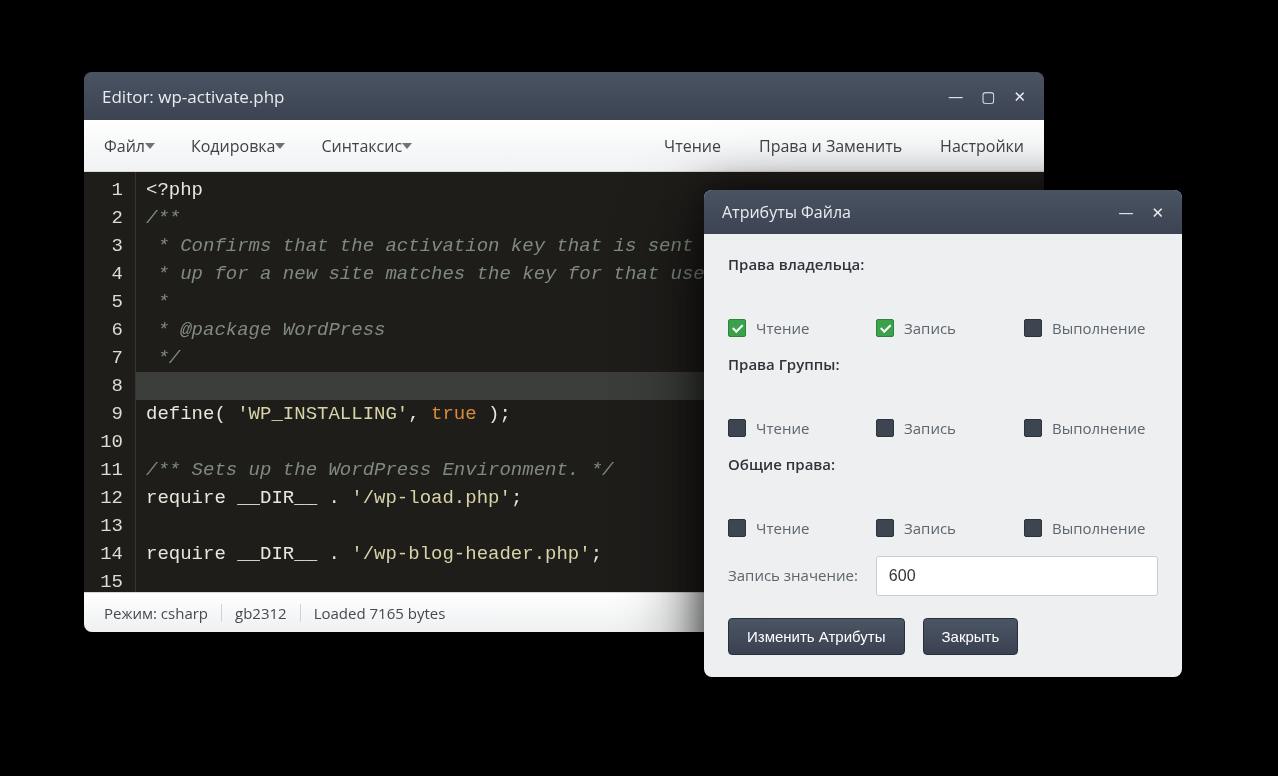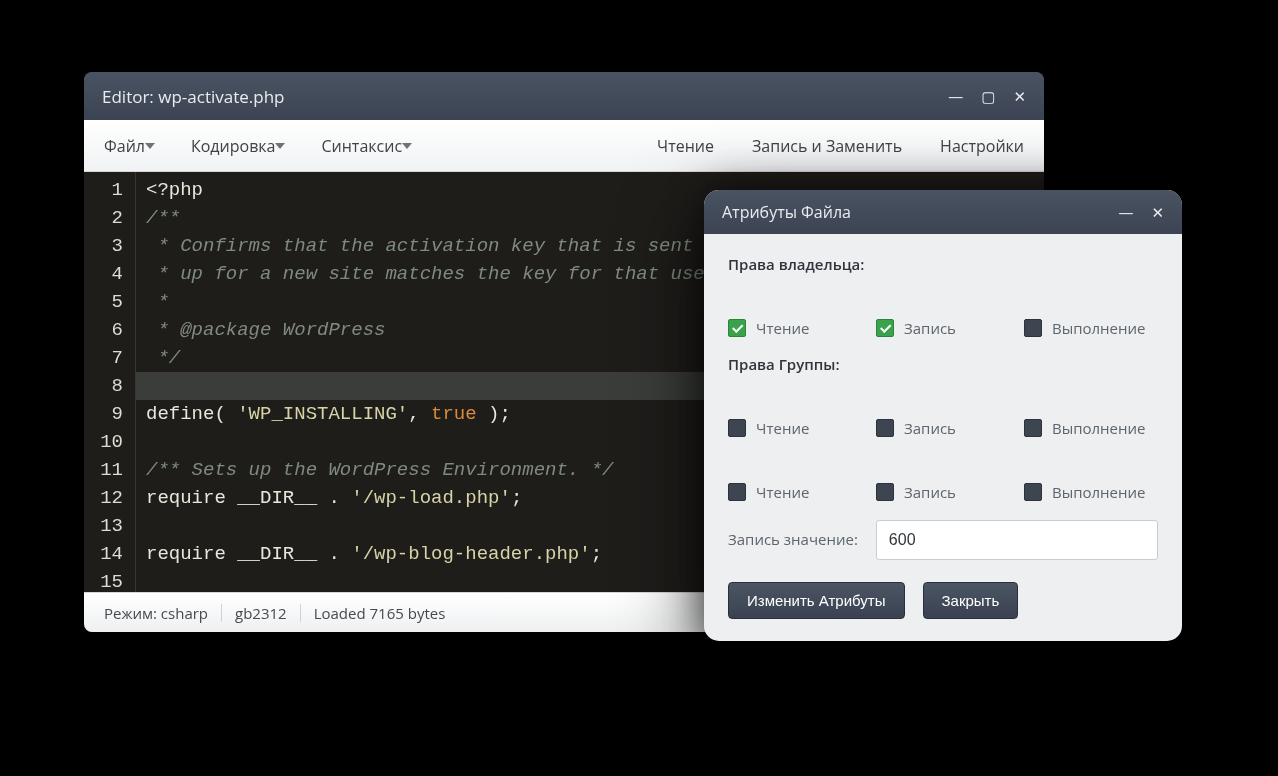--- a/index.html
+++ b/index.html
@@ -103,21 +103,21 @@
   .statusbar .sep {
     width: 1px; height: 18px; background: #cfd3d7;
   }
 
   
   .dialog {
     position: absolute;
     left: 704px;
     top: 190px;
     width: 478px;
-    border-radius: 15px;
+    border-radius: 8px;
     overflow: hidden;
     box-shadow: 0 25px 80px rgba(0,0,0,0.7), 0 0 35px rgba(0,0,0,0.5);
     background: #edeff1;
     display: flex;
     flex-direction: column;
   }
   .dialog .titlebar { background: linear-gradient(#4a5362, #3c4453); height: 44px; font-size: 16px;}
   .dialog-body {
     padding: 20px 24px 22px 24px;
     color: #3d4348;
@@ -207,21 +207,21 @@
           <span>Кодировка</span>
           <span class="caret"></span>
         </div>
         <div class="menu-item">
           <span>Синтаксис</span>
           <span class="caret"></span>
         </div>
       </div>
     <div class="menu-right" id="menu-right">
         <div class="menu-item">Чтение</div>
-        <div class="menu-item">Запись и Заменить</div>
+        <div class="menu-item">Права и Заменить</div>
         <div class="menu-item">Настройки</div>
       </div>
   </div>
 
   <div class="editor-body">
     <div class="gutter" id="gutter">
         <div>1</div>
         <div>2</div>
         <div>3</div>
         <div>4</div>
@@ -287,20 +287,21 @@
               <span class="cb"></span>
               <span>Запись</span>
             </div>
             <div class="perm-item">
               <span class="cb"></span>
               <span>Выполнение</span>
             </div>
           </div>
         </div>
         <div class="perm-section">
+          <div class="perm-title">Общие права:</div>
           <div class="perm-row">
             <div class="perm-item">
               <span class="cb"></span>
               <span>Чтение</span>
             </div>
             <div class="perm-item">
               <span class="cb"></span>
               <span>Запись</span>
             </div>
             <div class="perm-item">

